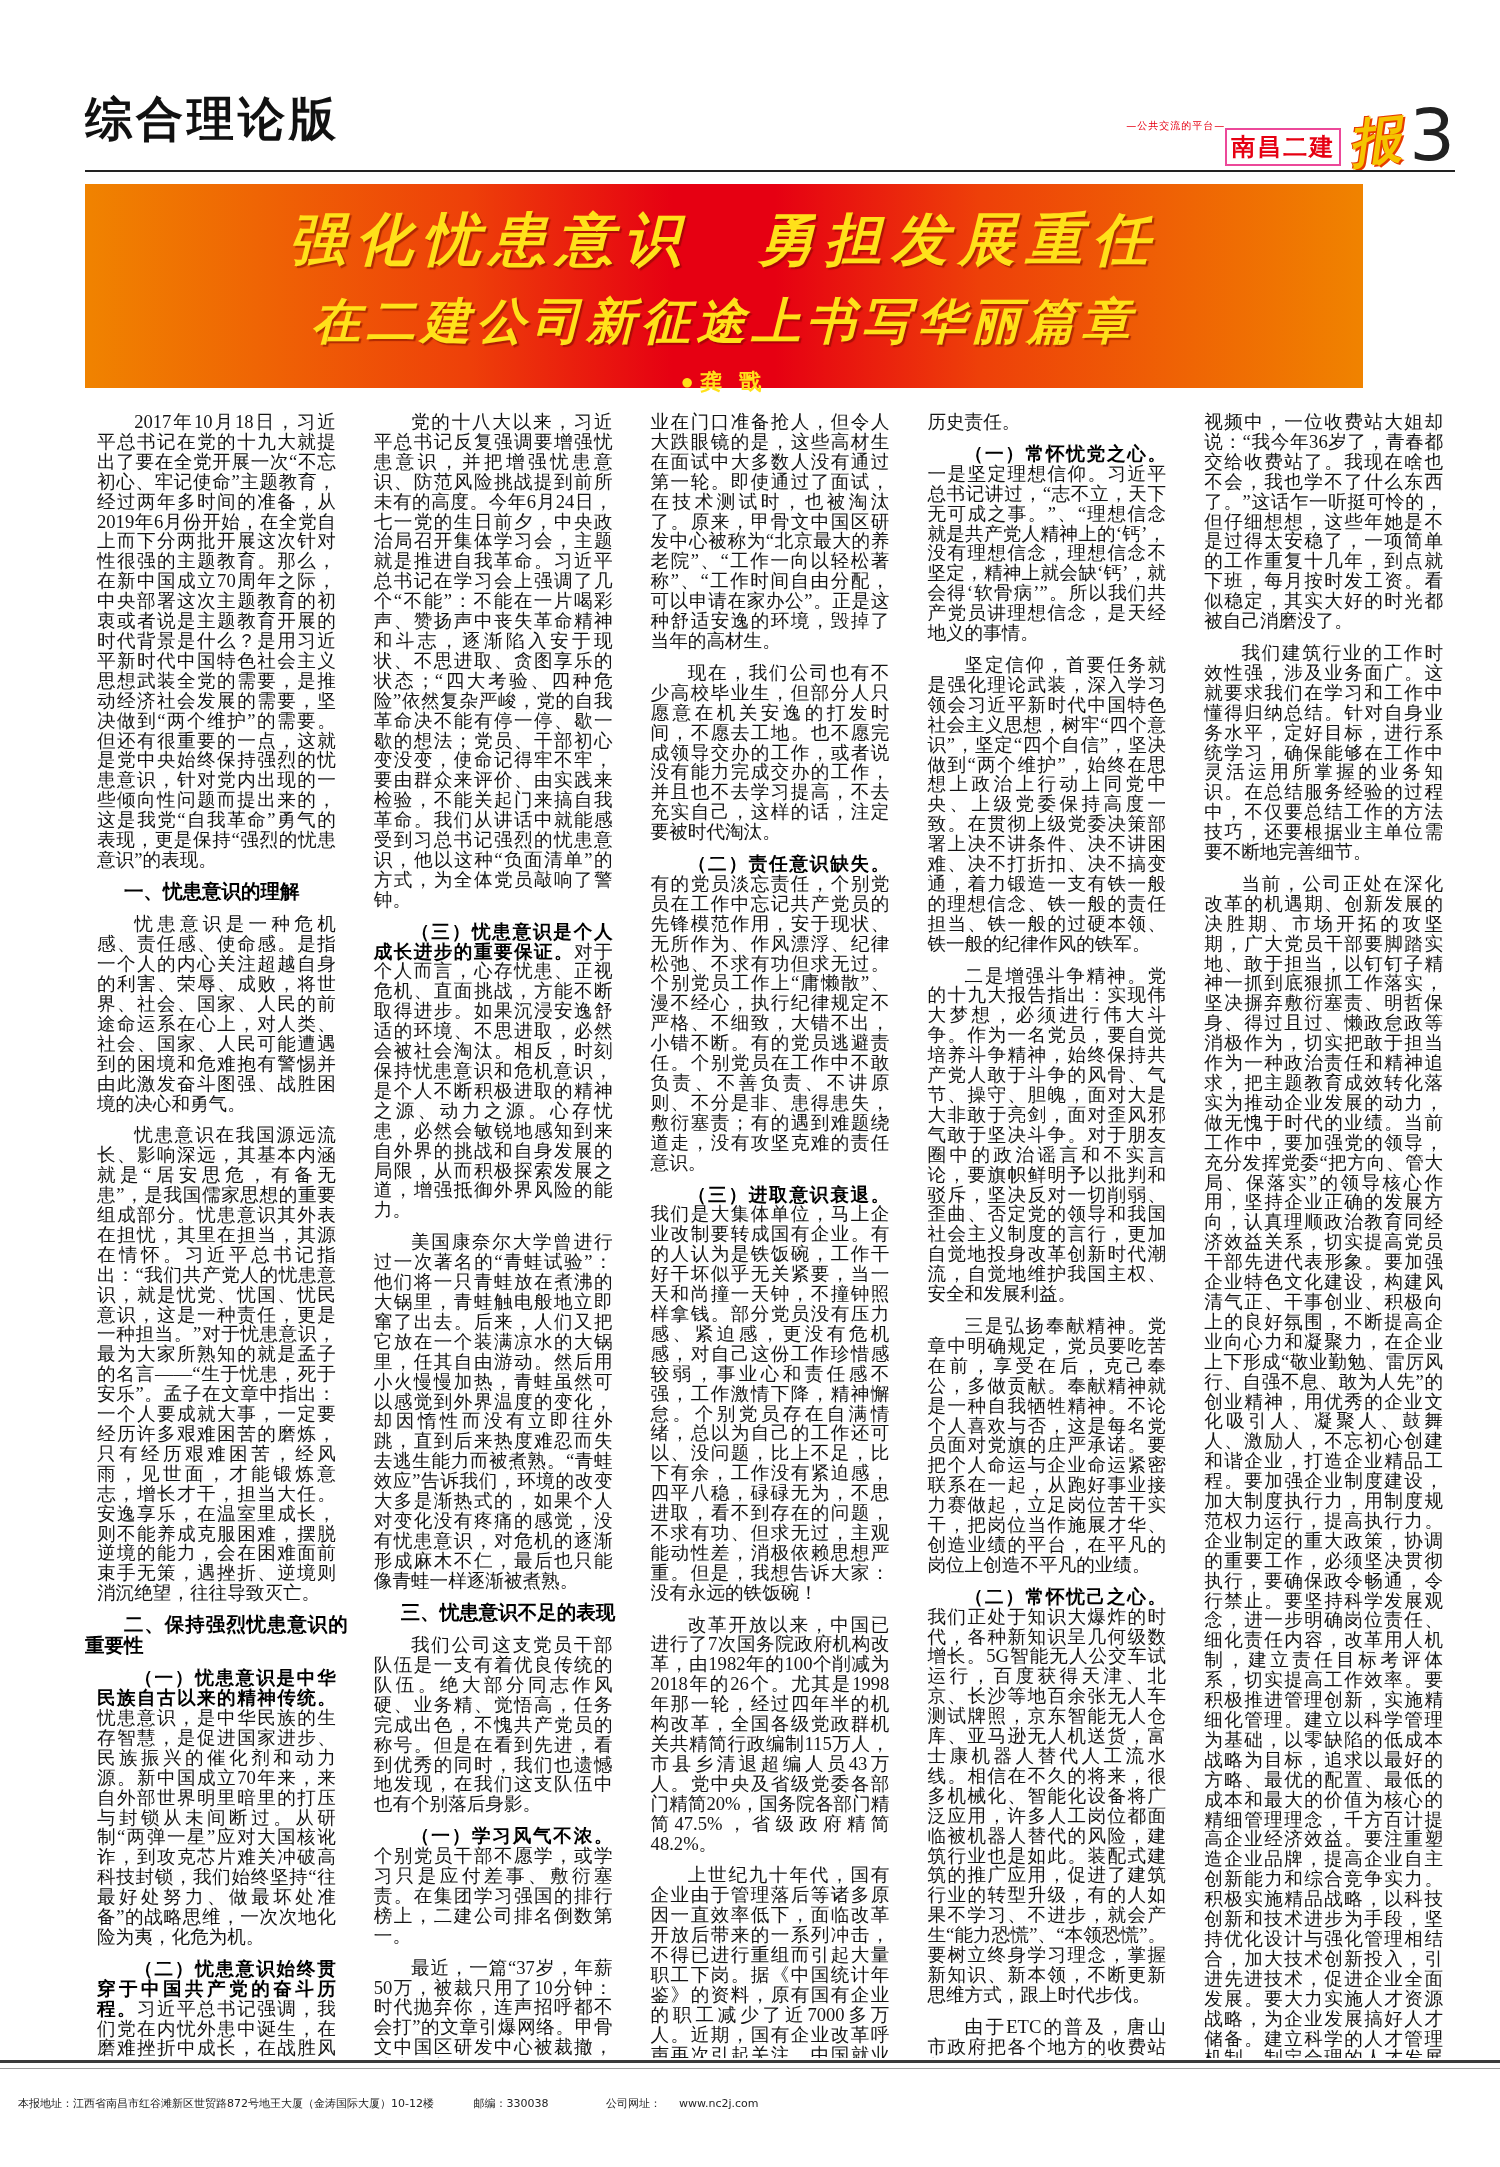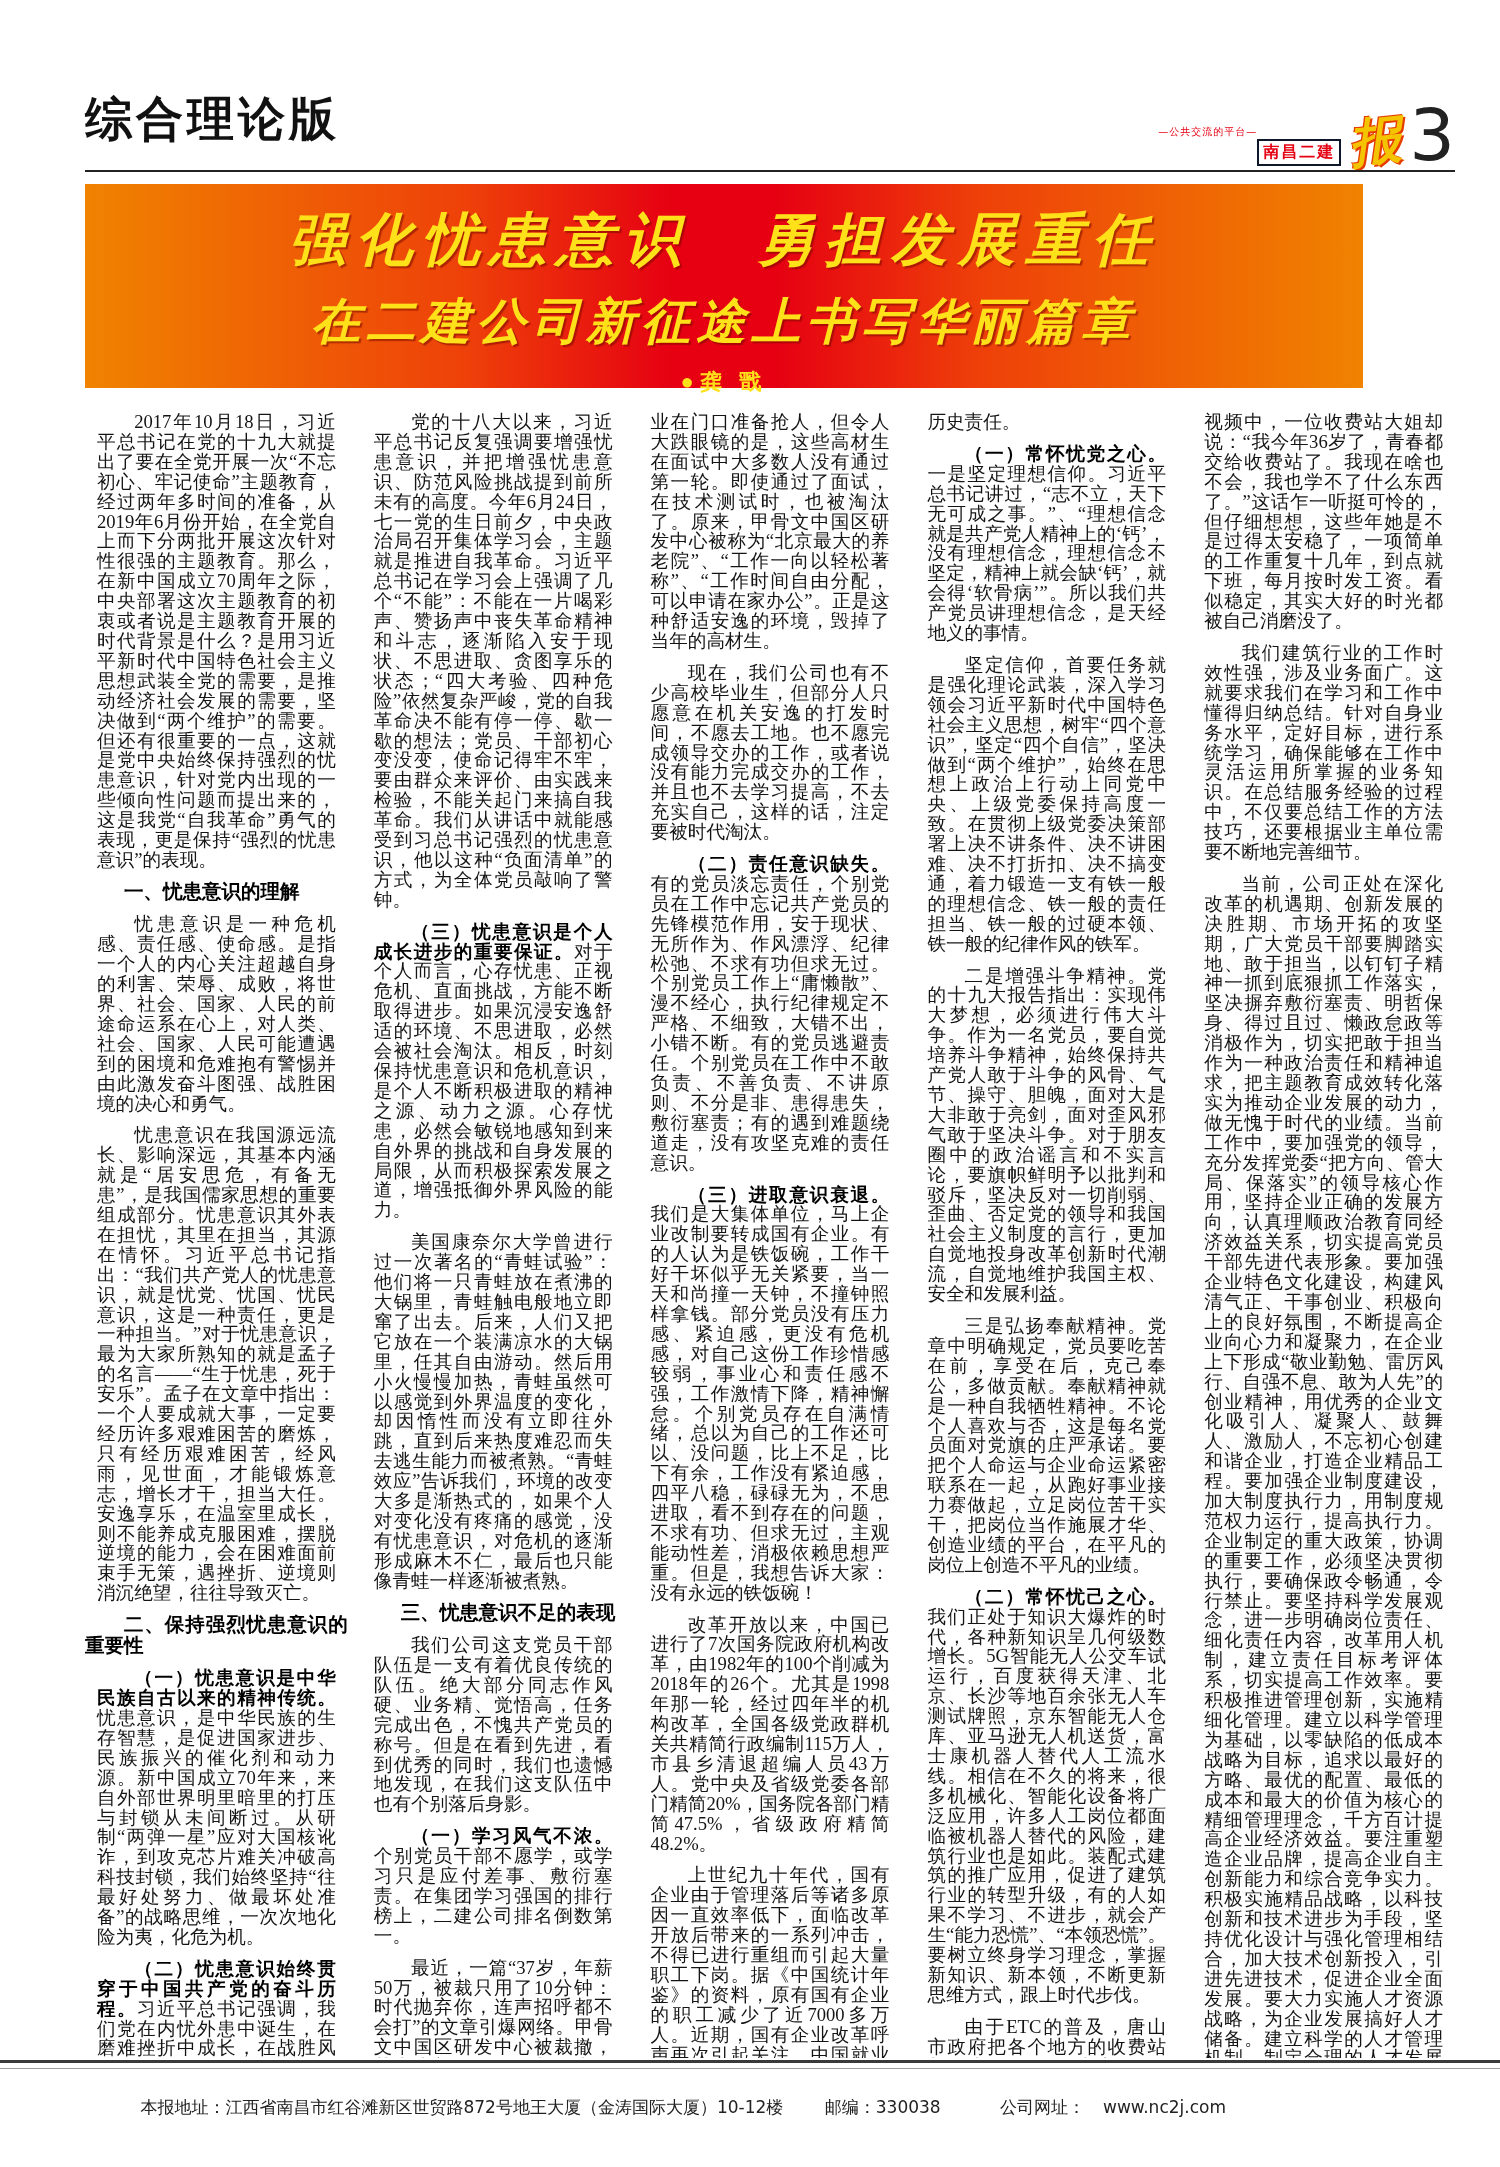--- a/index.html
+++ b/index.html
@@ -5,22 +5,22 @@
   html,body{margin:0;padding:0;background:#e8e8e8;}
   #page{position:relative;width:1500px;height:2167px;background:#ffffff;margin:0 auto;overflow:hidden;
         font-family:"Liberation Serif","DejaVu Serif",serif;color:#1a1a1a;}
   
   #header{position:absolute;left:85px;top:88px;width:1370px;height:80px;}
   #section-title{position:absolute;left:0;bottom:17px;font-family:"DejaVu Sans","Liberation Sans",sans-serif;
         font-size:47px;font-weight:700;letter-spacing:4px;color:#111;}
   #masthead{position:absolute;right:0;bottom:2px;display:flex;align-items:flex-end;gap:8px;}
   #masthead .stack{display:flex;flex-direction:row;align-items:center;}
   #tagline{font-size:10px;color:#e60012;letter-spacing:1px;margin-bottom:2px;font-family:"DejaVu Sans",sans-serif;}
-  #brand-box{border:2px solid #0f172a;color:#e60012;font-family:"DejaVu Sans",sans-serif;
-        font-weight:700;font-size:16px;padding:1px 4px;letter-spacing:2px;margin-top:40px;}
+  #brand-box{border:2px solid #ec4899;color:#e60012;font-family:"DejaVu Sans",sans-serif;
+        font-weight:700;font-size:24px;padding:1px 4px;letter-spacing:2px;margin-top:40px;}
   #brand-suffix{font-size:52px;font-weight:700;color:#f5c400;text-shadow:2px 2px 0 #e63c00,-1px -1px 0 #e63c00;
         font-style:italic;line-height:.9;transform:rotate(-6deg);}
   #page-number{font-size:72px;line-height:.85;color:#222;font-family:"DejaVu Sans",sans-serif;}
   #header-rule{position:absolute;left:85px;top:170px;width:1370px;height:2px;background:#222;}
   
   #banner{position:absolute;left:85px;top:184px;width:1278px;height:204px;text-align:center;
         background:linear-gradient(90deg,#f08300 0%,#ee4009 30%,#e60012 46%,#e60012 54%,#ee4009 70%,#f08300 100%);}
   #banner .t1{padding-top:18px;font-size:57px;font-weight:700;letter-spacing:10px;color:#ffe11a;
         text-shadow:2px 2px 1px rgba(120,10,0,.55);font-style:italic;}
   #banner .t2{margin-top:10px;font-size:49px;font-weight:700;letter-spacing:6px;color:#ffe11a;
@@ -38,21 +38,21 @@
   .figrow{display:flex;gap:6px;margin-top:8px;}
   .figrow .tail{flex:1;}
   #figure{width:150px;height:204px;flex:0 0 150px;background:linear-gradient(180deg,#2e93dd,#1565b8);
         position:relative;overflow:hidden;}
   #figure svg{position:absolute;left:2px;bottom:0;}
   #fig-caption{position:absolute;right:6px;top:14px;writing-mode:vertical-rl;color:#fff;
         font-style:italic;font-size:20px;letter-spacing:8px;opacity:.95;font-family:"DejaVu Serif",serif;}
   
   #footer-rule{position:absolute;left:0;top:2060px;width:1500px;height:5px;
         border-top:3px solid #3a3a3a;border-bottom:1px solid #9a9a9a;}
-  #footer{position:absolute;left:0;top:2096px;width:1244px;text-align:right;font-size:17px;color:#222;
+  #footer{position:absolute;left:0;top:2096px;width:1244px;text-align:left;font-size:11px;color:#222;
         font-family:"DejaVu Sans","Liberation Sans",sans-serif;}
   #footer span{margin:0 18px;}
   #footer .site{color:#222;text-decoration:none;}
 </style>
 </head>
 <body>
 
 <div id="page">
 
   <div id="header">

